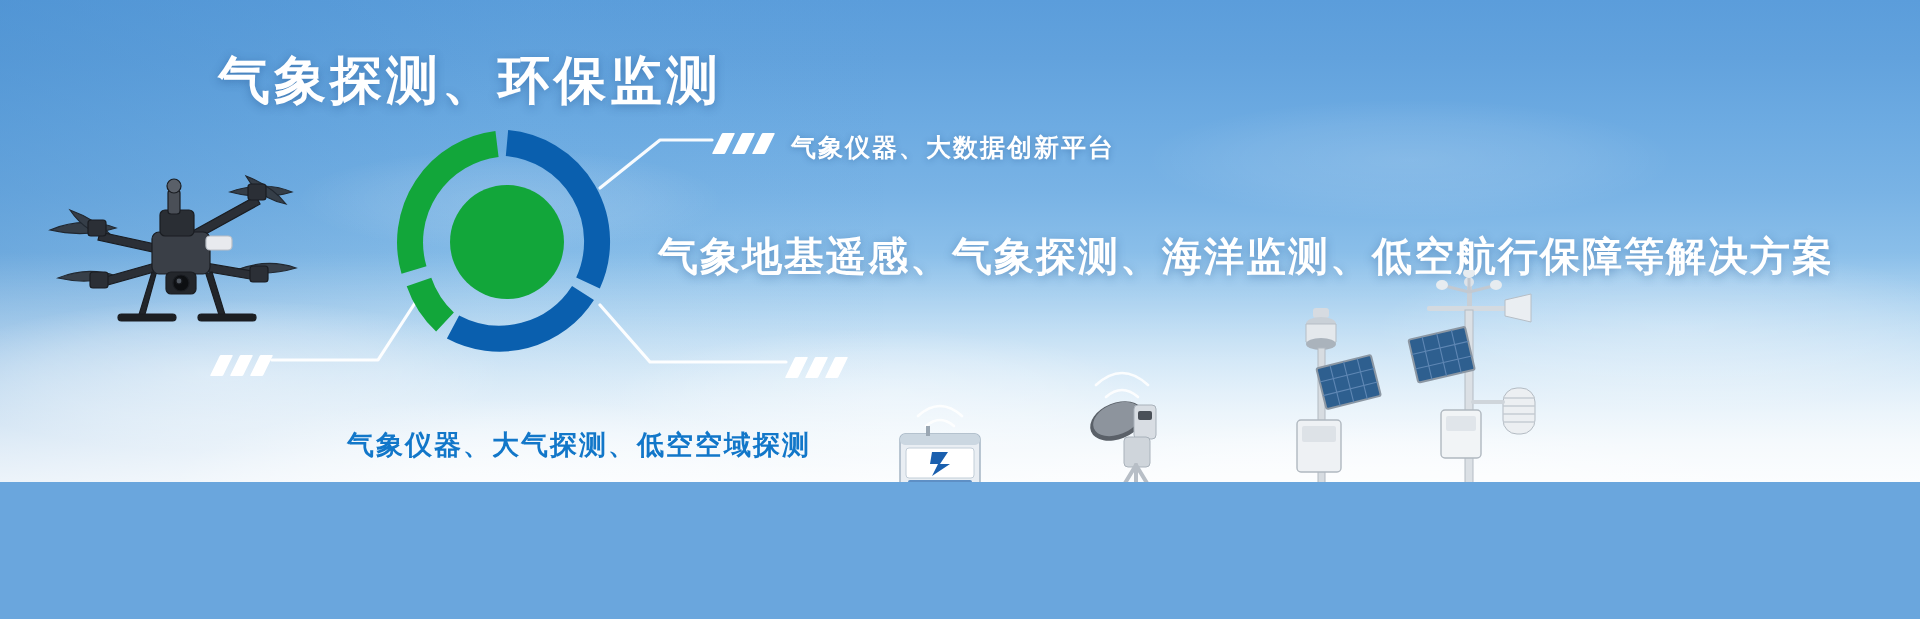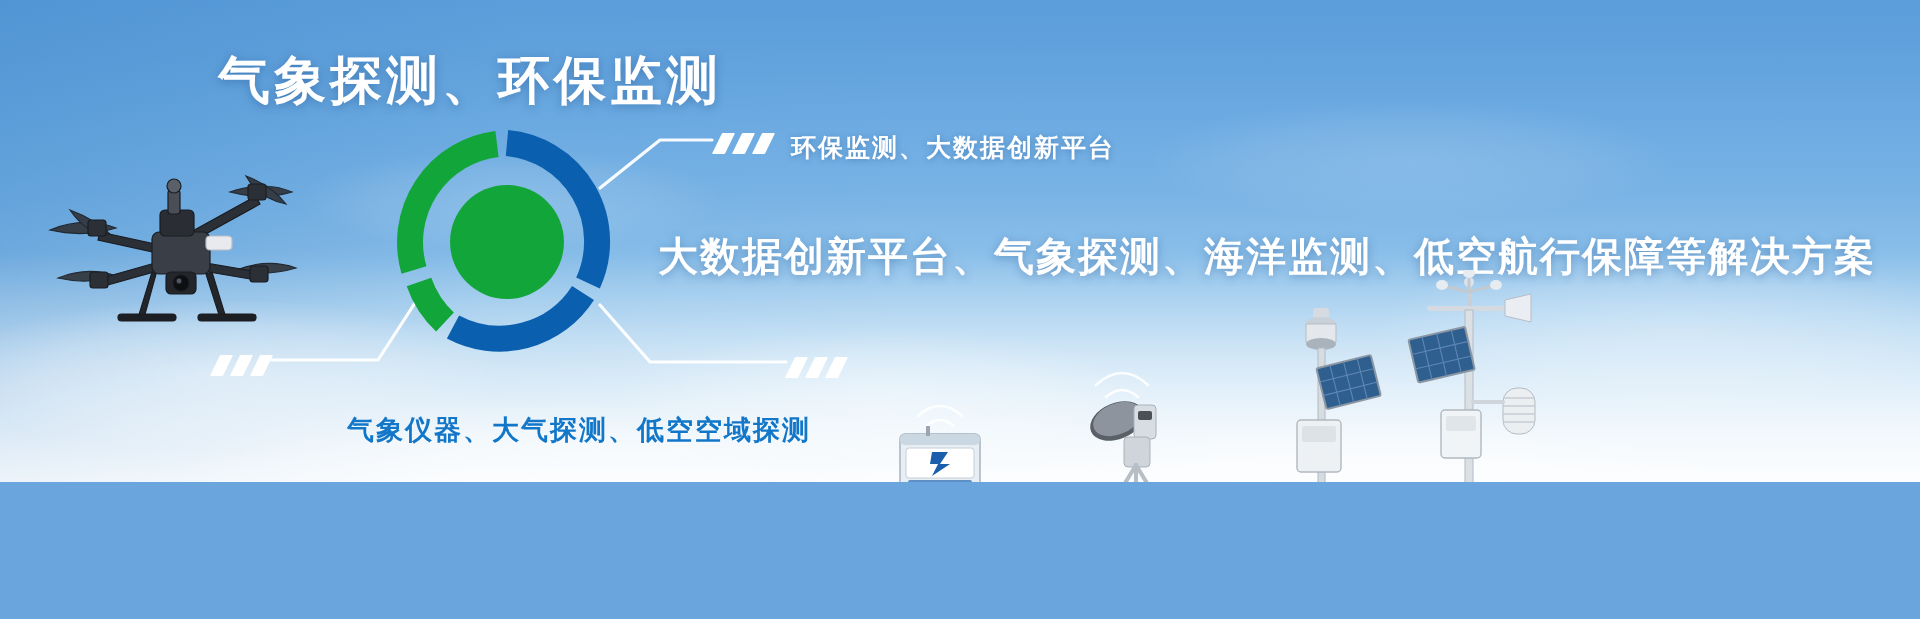--- a/index.html
+++ b/index.html
@@ -68,21 +68,21 @@
     letter-spacing:2px; white-space:nowrap;
     text-shadow:0 1px 6px rgba(30,80,140,.40);
   }
   .label-main {
     position:absolute; left:658px; top:229px;
     font-size:40px; font-weight:bold; color:#ffffff;
     letter-spacing:2px; white-space:nowrap;
     text-shadow:0 2px 10px rgba(30,80,140,.40);
   }
   .label-bottom {
-    position:absolute; left:347px; top:412px;
+    position:absolute; left:347px; top:427px;
     font-size:27px; font-weight:bold; color:#1277c9;
     letter-spacing:2px; white-space:nowrap;
     text-shadow:0 1px 3px rgba(255,255,255,.55);
   }
 
   
   .slashes { position:absolute; display:flex; gap:7px; }
   .slashes span {
     display:block; width:13px; height:21px;
     background:#ffffff;
@@ -199,22 +199,22 @@
       <span></span>
       <span></span>
   </div>
   <div class="slashes slash-right">
     <span></span>
       <span></span>
       <span></span>
   </div>
 
   <div class="headline">气象探测、环保监测</div>
-  <div class="label-top">环保监测、大数据创新平台</div>
-  <div class="label-main">大数据创新平台、气象探测、海洋监测、低空航行保障等解决方案</div>
+  <div class="label-top">气象仪器、大数据创新平台</div>
+  <div class="label-main">气象地基遥感、气象探测、海洋监测、低空航行保障等解决方案</div>
   <div class="label-bottom">气象仪器、大气探测、低空空域探测</div>
 
   <svg class="instr instr-cabinet" viewBox="0 0 96 125">
 
     <g fill="none" stroke="#ffffff" stroke-width="2.6" stroke-linecap="round" opacity=".9">
       <path d="M26 34 q22 -20 44 0"></path>
       <path d="M34 44 q14 -12 28 0"></path>
     </g>
     <rect x="8" y="52" width="80" height="58" rx="5" fill="#e9eef3" stroke="#9fb0bf" stroke-width="1.4"></rect>
     <rect x="8" y="52" width="80" height="11" rx="5" fill="#cbd7e1"></rect>

